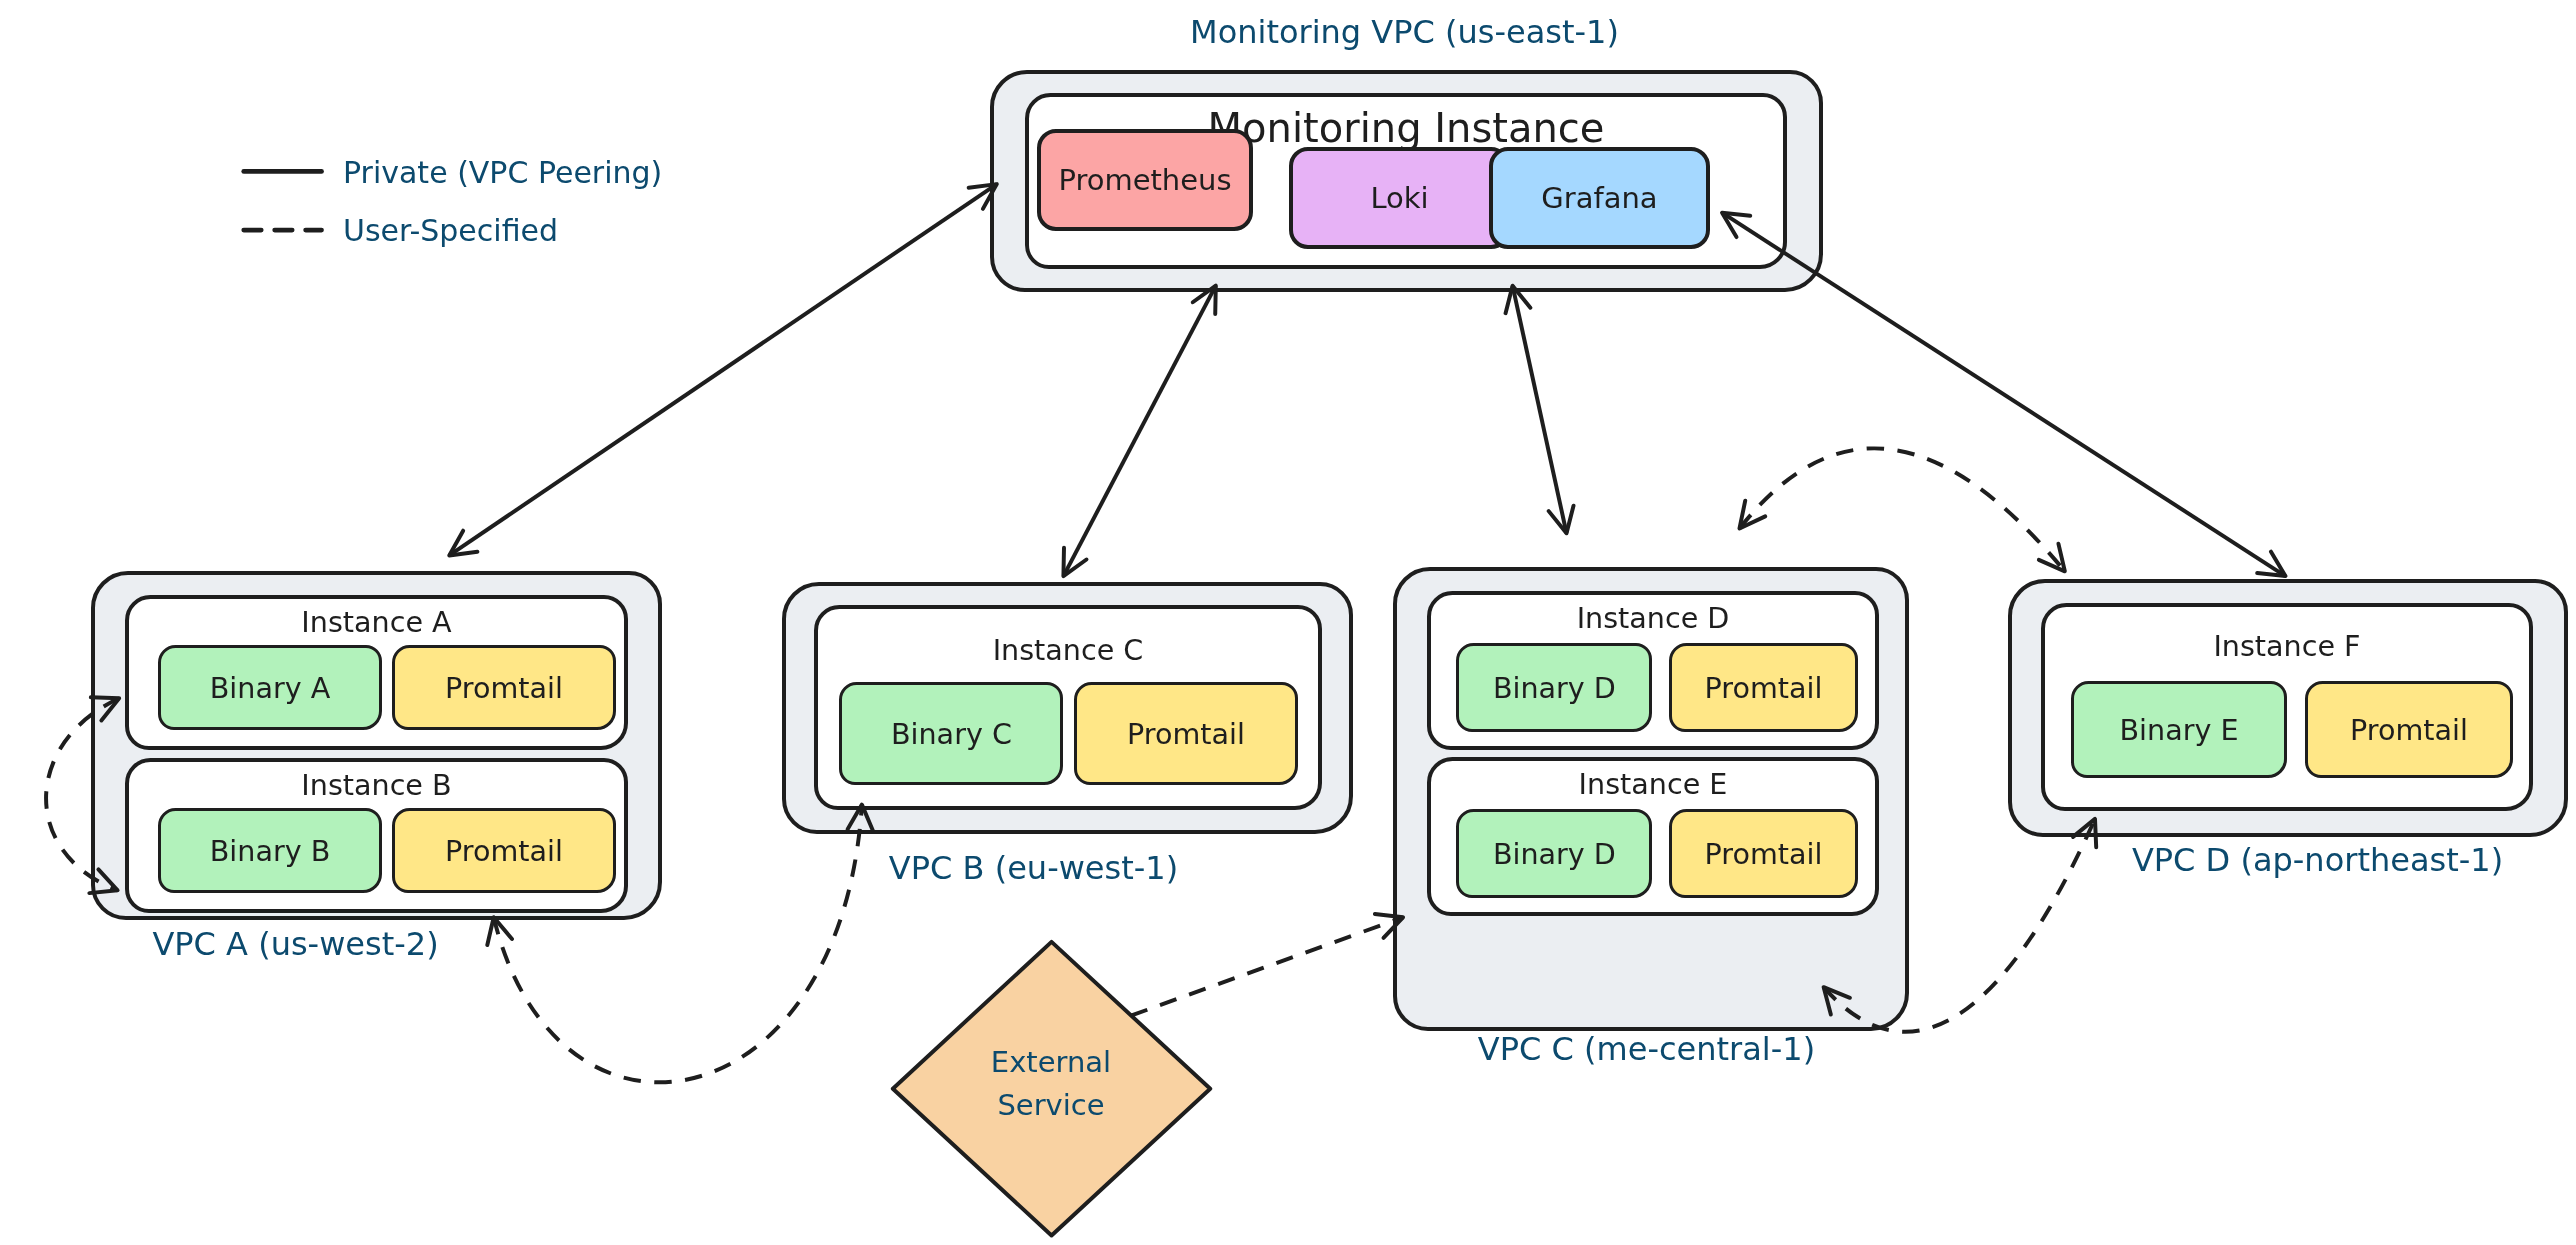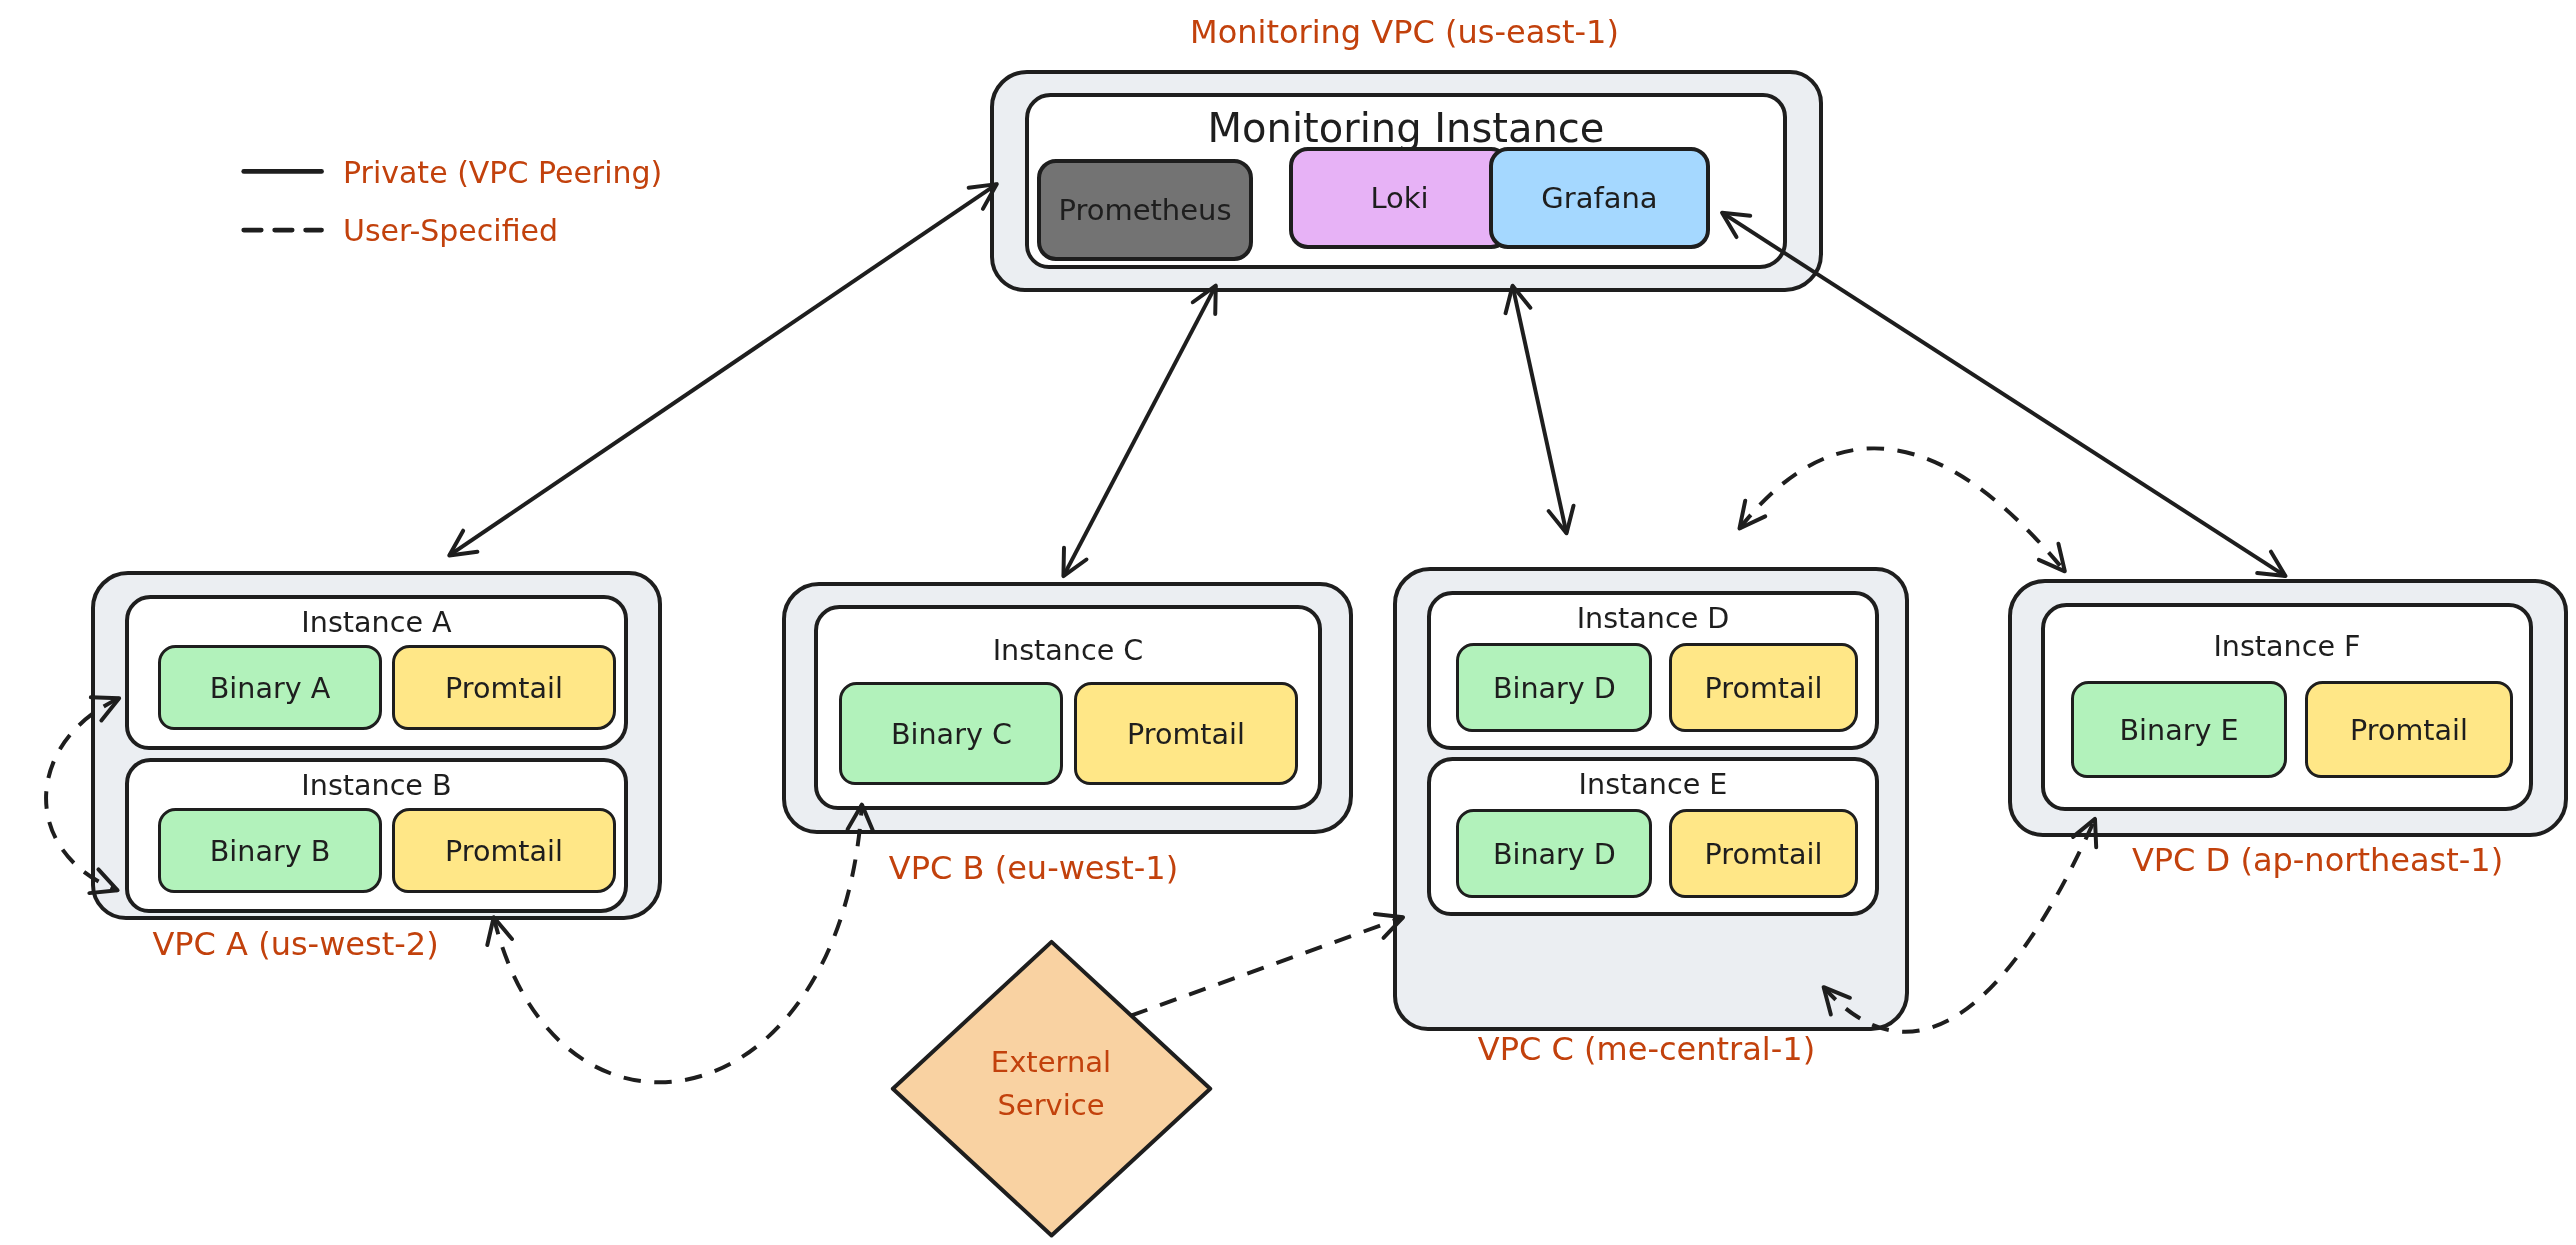--- a/index.html
+++ b/index.html
@@ -1,34 +1,34 @@
 <!DOCTYPE html>
 <html style="font-size:12.7px"><head>
 <meta charset="utf-8">
 <style>
   html,body{margin:0;padding:0;background:#ffffff;}
   #canvas{position:relative;width:2576px;height:1245px;background:#ffffff;overflow:hidden;
           font-family:"DejaVu Sans","Liberation Sans",sans-serif;color:#1e1e1e;}
-  .lbl{position:absolute;text-align:center;white-space:nowrap;color:#c2410c;}
+  .lbl{position:absolute;text-align:center;white-space:nowrap;color:#0c4a6e;}
   .vpc-box{position:absolute;background:#ebeef2;border:4px solid #1e1e1e;border-radius:37px 33px 38px 35px;z-index:1;}
   .inst-box{position:absolute;background:#ffffff;border:4px solid #1e1e1e;border-radius:25.4px 24px 27px 24px;}
   .inst-title{position:absolute;left:0;right:0;top:6.3px;text-align:center;font-size:28.6px;}
   .chip{position:absolute;border:3.2px solid #1e1e1e;border-radius:17.5px 16px 19px 16px;
         display:flex;align-items:center;justify-content:center;font-size:28.6px;}
   .chip.binary{background:#b2f2bb;}
   .chip.promtail{background:#ffe787;}
   .svc-chip{position:absolute;border:4px solid #1e1e1e;border-radius:19px;
         display:flex;align-items:center;justify-content:center;font-size:29px;}
   .vpc-caption{font-size:32px;width:397px;z-index:1;}
   .legend-text{font-size:30px;text-align:left;}
   #mon-title{left:1071px;top:12.7px;width:667px;font-size:32px;}
   #mon-outer{left:990px;top:70px;width:825px;height:214px;}
   #mon-inner{left:31px;top:19px;width:754px;height:168px;}
   #mon-inst-title{font-size:40px;top:8px;}
-  #chip-prometheus{left:8px;top:62px;width:208px;height:94px;background:#737373;}
+  #chip-prometheus{left:8px;top:32px;width:208px;height:94px;background:#fca5a5;}
   #chip-loki{left:233px;top:50px;width:213px;height:94px;background:#e7b2f6;margin-left:27px;}
   #chip-grafana{left:460px;top:50px;width:213px;height:94px;background:#a5d8ff;}
   #vpc-a{left:91px;top:571px;width:563px;height:341px;}
   #vpc-b{left:782px;top:582px;width:563px;height:244px;}
   #vpc-c{left:1393px;top:540px;width:508px;height:456px;margin-top:27px;}
   #vpc-d{left:2008px;top:579px;width:552px;height:250px;}
   #inst-a{left:30px;top:20px;width:495px;height:147px;}
   #inst-b{left:30px;top:183px;width:495px;height:147px;}
   #inst-c{left:28px;top:19px;width:500px;height:197px;}
   #inst-c .inst-title{top:24px;}

